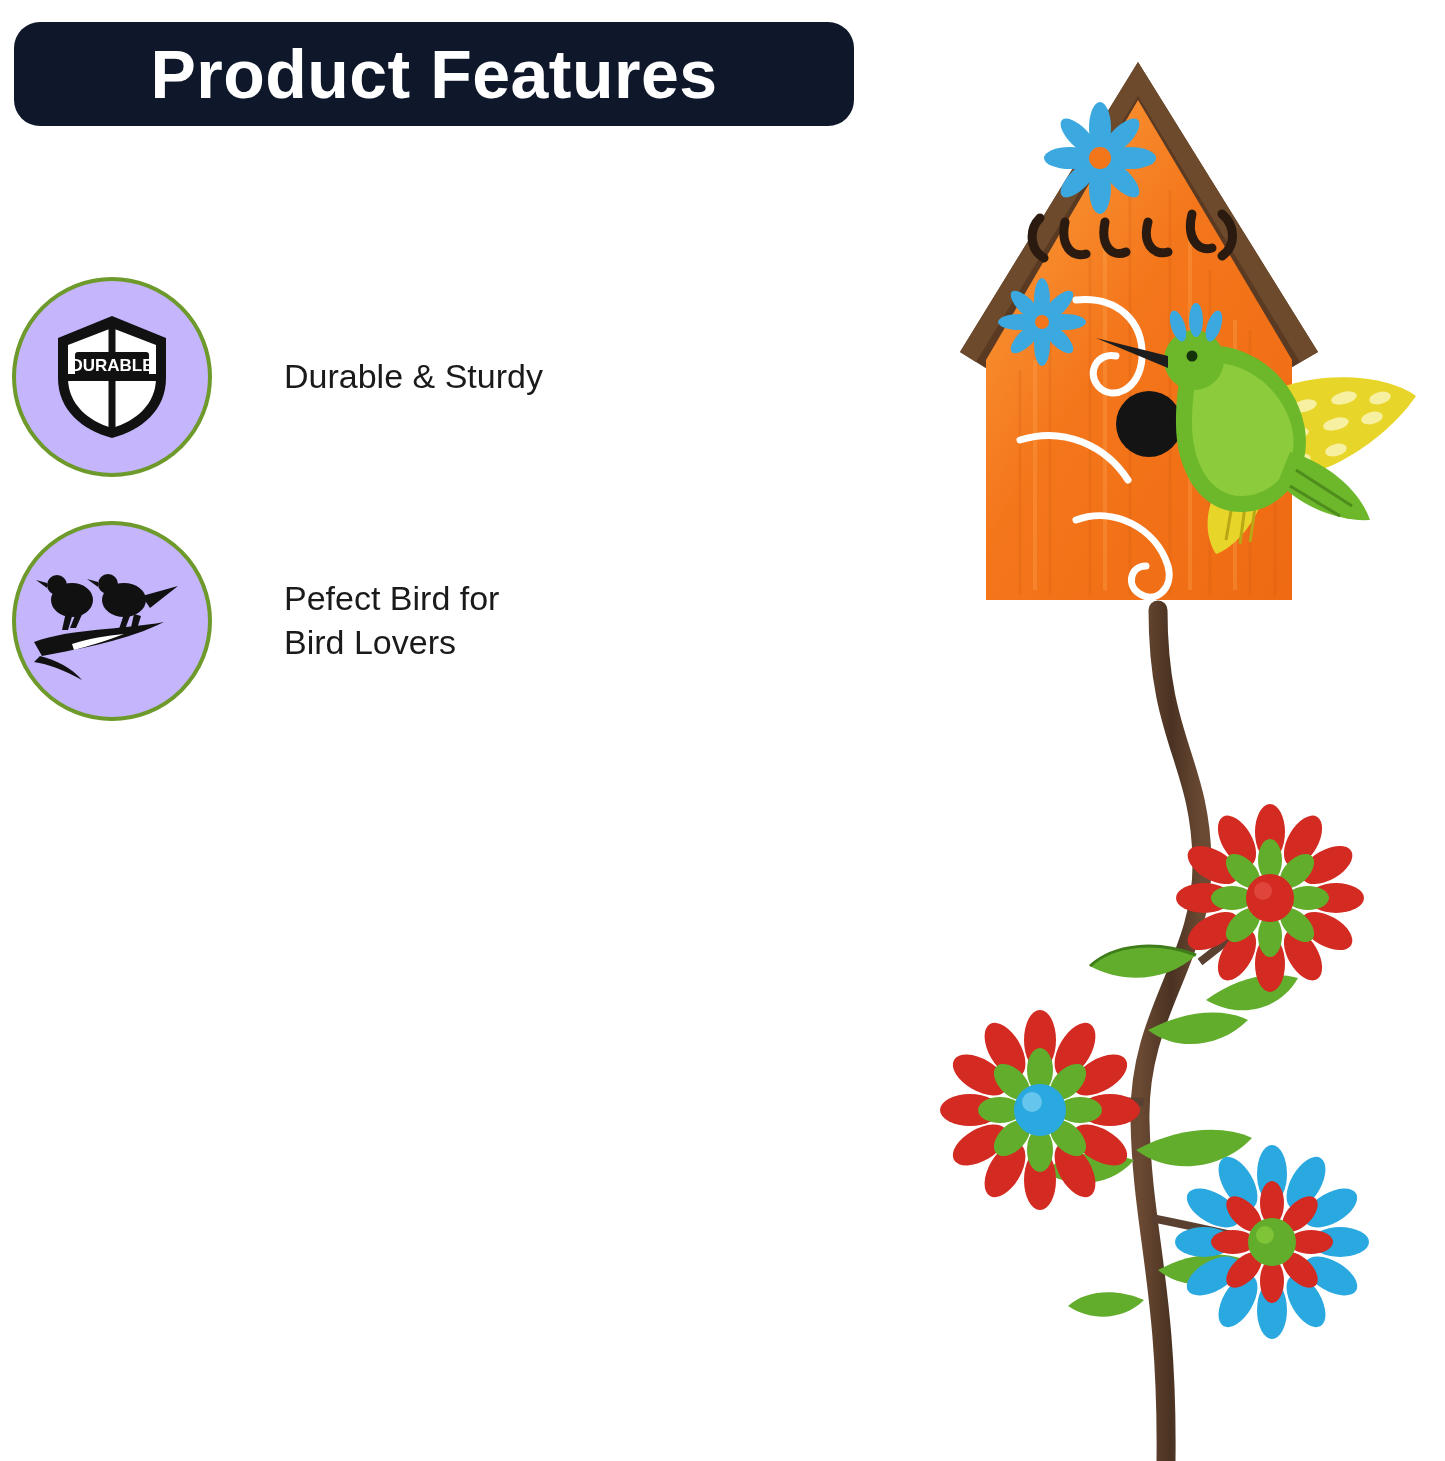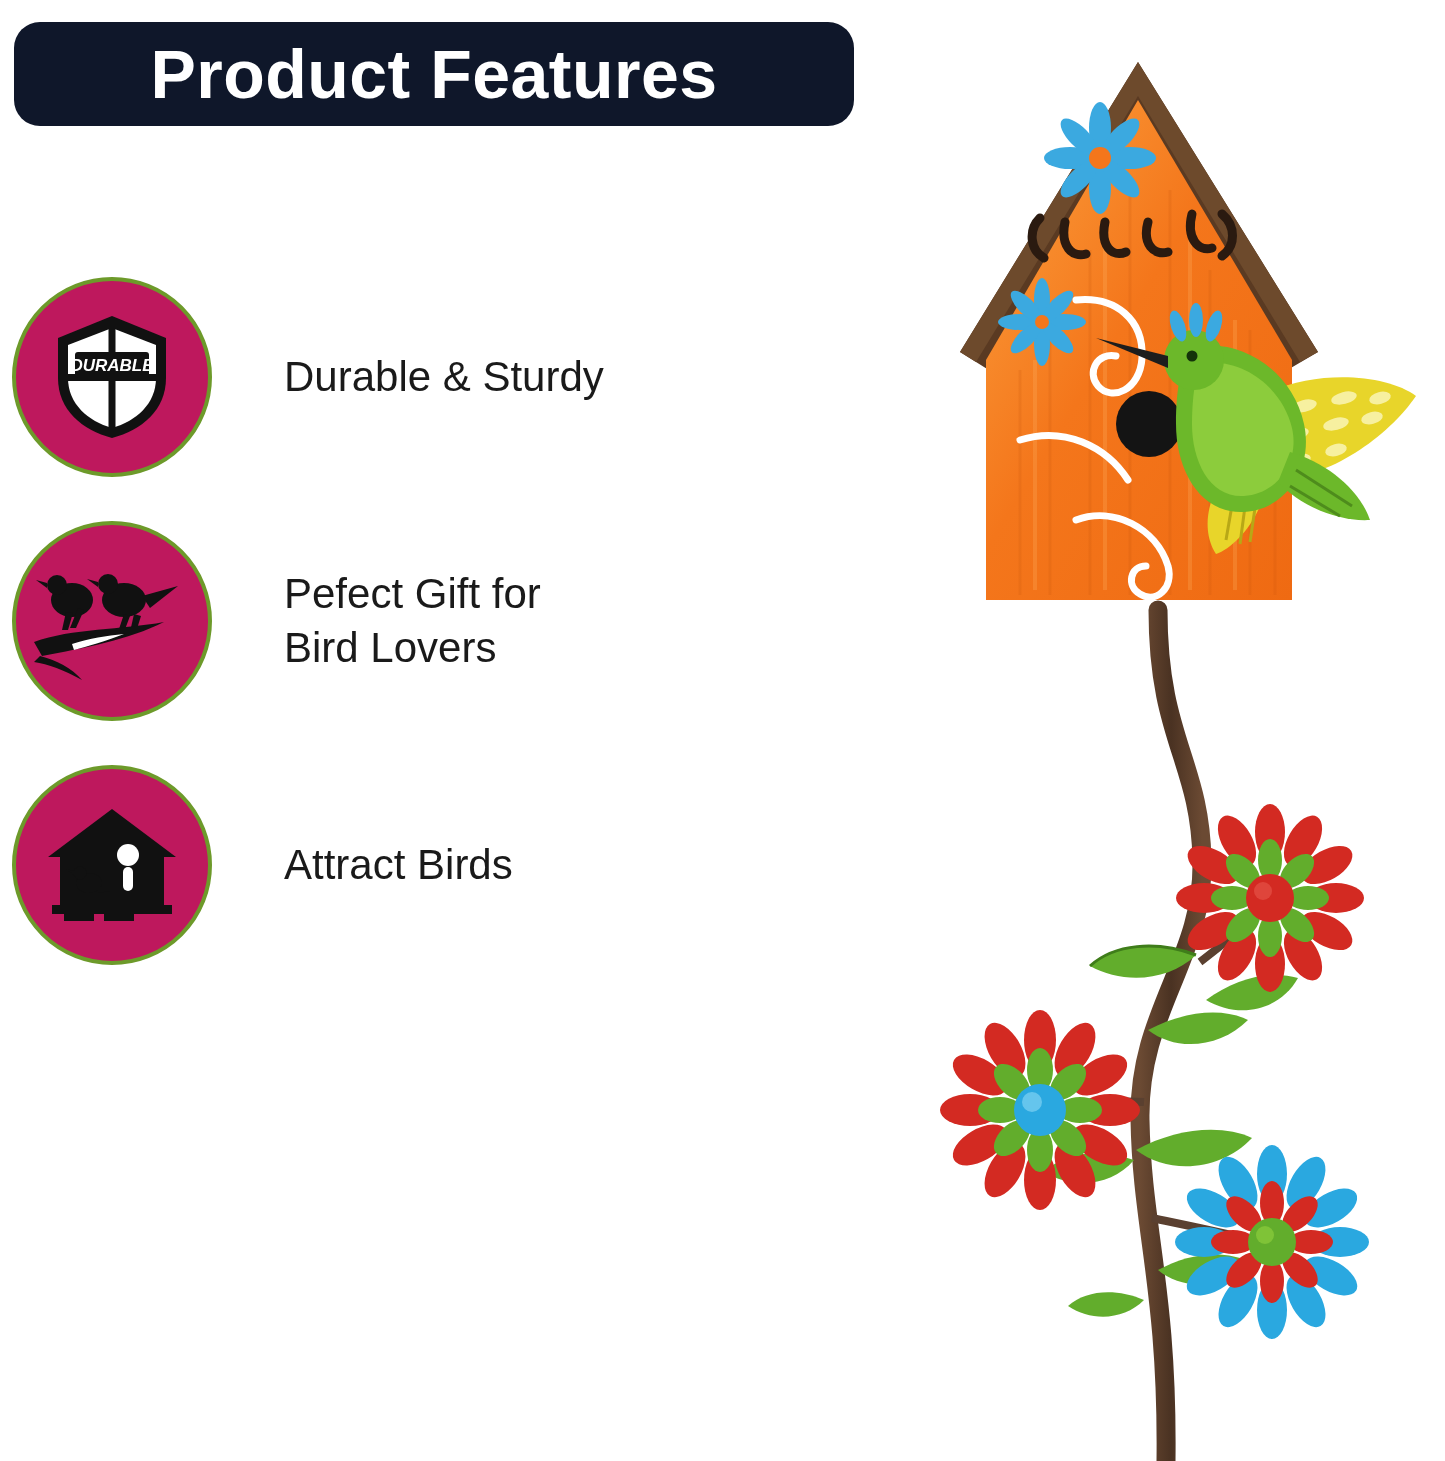--- a/index.html
+++ b/index.html
@@ -58,25 +58,24 @@
   }
   .feature-icon-circle {
     width: 200px;
     height: 200px;
     border: 4px solid #6d9a2a;
     border-radius: 50%;
     display: flex;
     align-items: center;
     justify-content: center;
     box-sizing: border-box;
-    background: #be185d;
-    font-style: italic;
+    background: #c4b5fd;
   }
   .feature-label {
-    font-size: 42px;
+    font-size: 34px;
     color: #1a1a1a;
     line-height: 1.28;
     padding-left: 60px;
     font-weight: 400;
   }
 
   
   #product-illustration {
     position: absolute;
     left: 900px;
@@ -129,47 +128,25 @@
           <path d="M92 58 L86 76 L92 76 L98 60 Z" fill="#111111"></path>
           <path d="M102 58 L98 76 L104 76 L109 60 Z" fill="#111111"></path>
 
           <path d="M2 86 C40 72 90 74 132 66 C96 84 52 92 10 100 Z" fill="#111111"></path>
           <path d="M40 88 C58 82 74 80 92 78 C72 86 56 90 42 94 Z" fill="#ffffff"></path>
           <path d="M8 100 C24 104 40 112 50 124 C32 114 16 108 2 106 Z" fill="#111111"></path>
         </svg>
       </div>
     </div>
     <div class="feature-label">
-      <span>Pefect Gift for</span><br>
+      <span>Pefect Bird for</span><br>
       <span>Bird Lovers</span>
     </div>
   </div>
 
-  <div class="feature-row">
-    <div class="feature-icon-wrap">
-      <div class="feature-icon-circle">
-        <svg width="140" height="120" viewBox="0 0 140 120">
-          <path d="M70 4 L134 52 L122 52 L122 100 L18 100 L18 52 L6 52 Z" fill="#111111"></path>
-          <circle cx="86" cy="50" r="11" fill="#ffffff"></circle>
-          <rect x="81" y="62" width="10" height="24" rx="5" fill="#ffffff"></rect>
-
-          <ellipse cx="47" cy="78" rx="13" ry="10" fill="#111111"></ellipse>
-          <circle cx="38" cy="68" r="6.5" fill="#111111"></circle>
-          <path d="M32 66 L24 64 L32 70 Z" fill="#111111"></path>
-          <path d="M56 80 L68 86 L56 88 Z" fill="#111111"></path>
-          <rect x="44" y="87" width="3" height="10" fill="#111111"></rect>
-          <rect x="51" y="87" width="3" height="10" fill="#111111"></rect>
-          <rect x="10" y="100" width="120" height="9" fill="#111111"></rect>
-          <rect x="22" y="109" width="30" height="7" fill="#111111"></rect>
-          <rect x="62" y="109" width="30" height="7" fill="#111111"></rect>
-        </svg>
-      </div>
-    </div>
-    <div class="feature-label">Attract Birds</div>
-  </div>
 
 </div>
 
 <div id="product-illustration">
   <svg width="545" height="1461" viewBox="0 0 545 1461">
     <defs>
       <linearGradient id="orangeGrad" x1="0" y1="0" x2="1" y2="1">
         <stop offset="0%" stop-color="#fba23f"></stop>
         <stop offset="45%" stop-color="#f4761b"></stop>
         <stop offset="100%" stop-color="#ef6a12"></stop>

